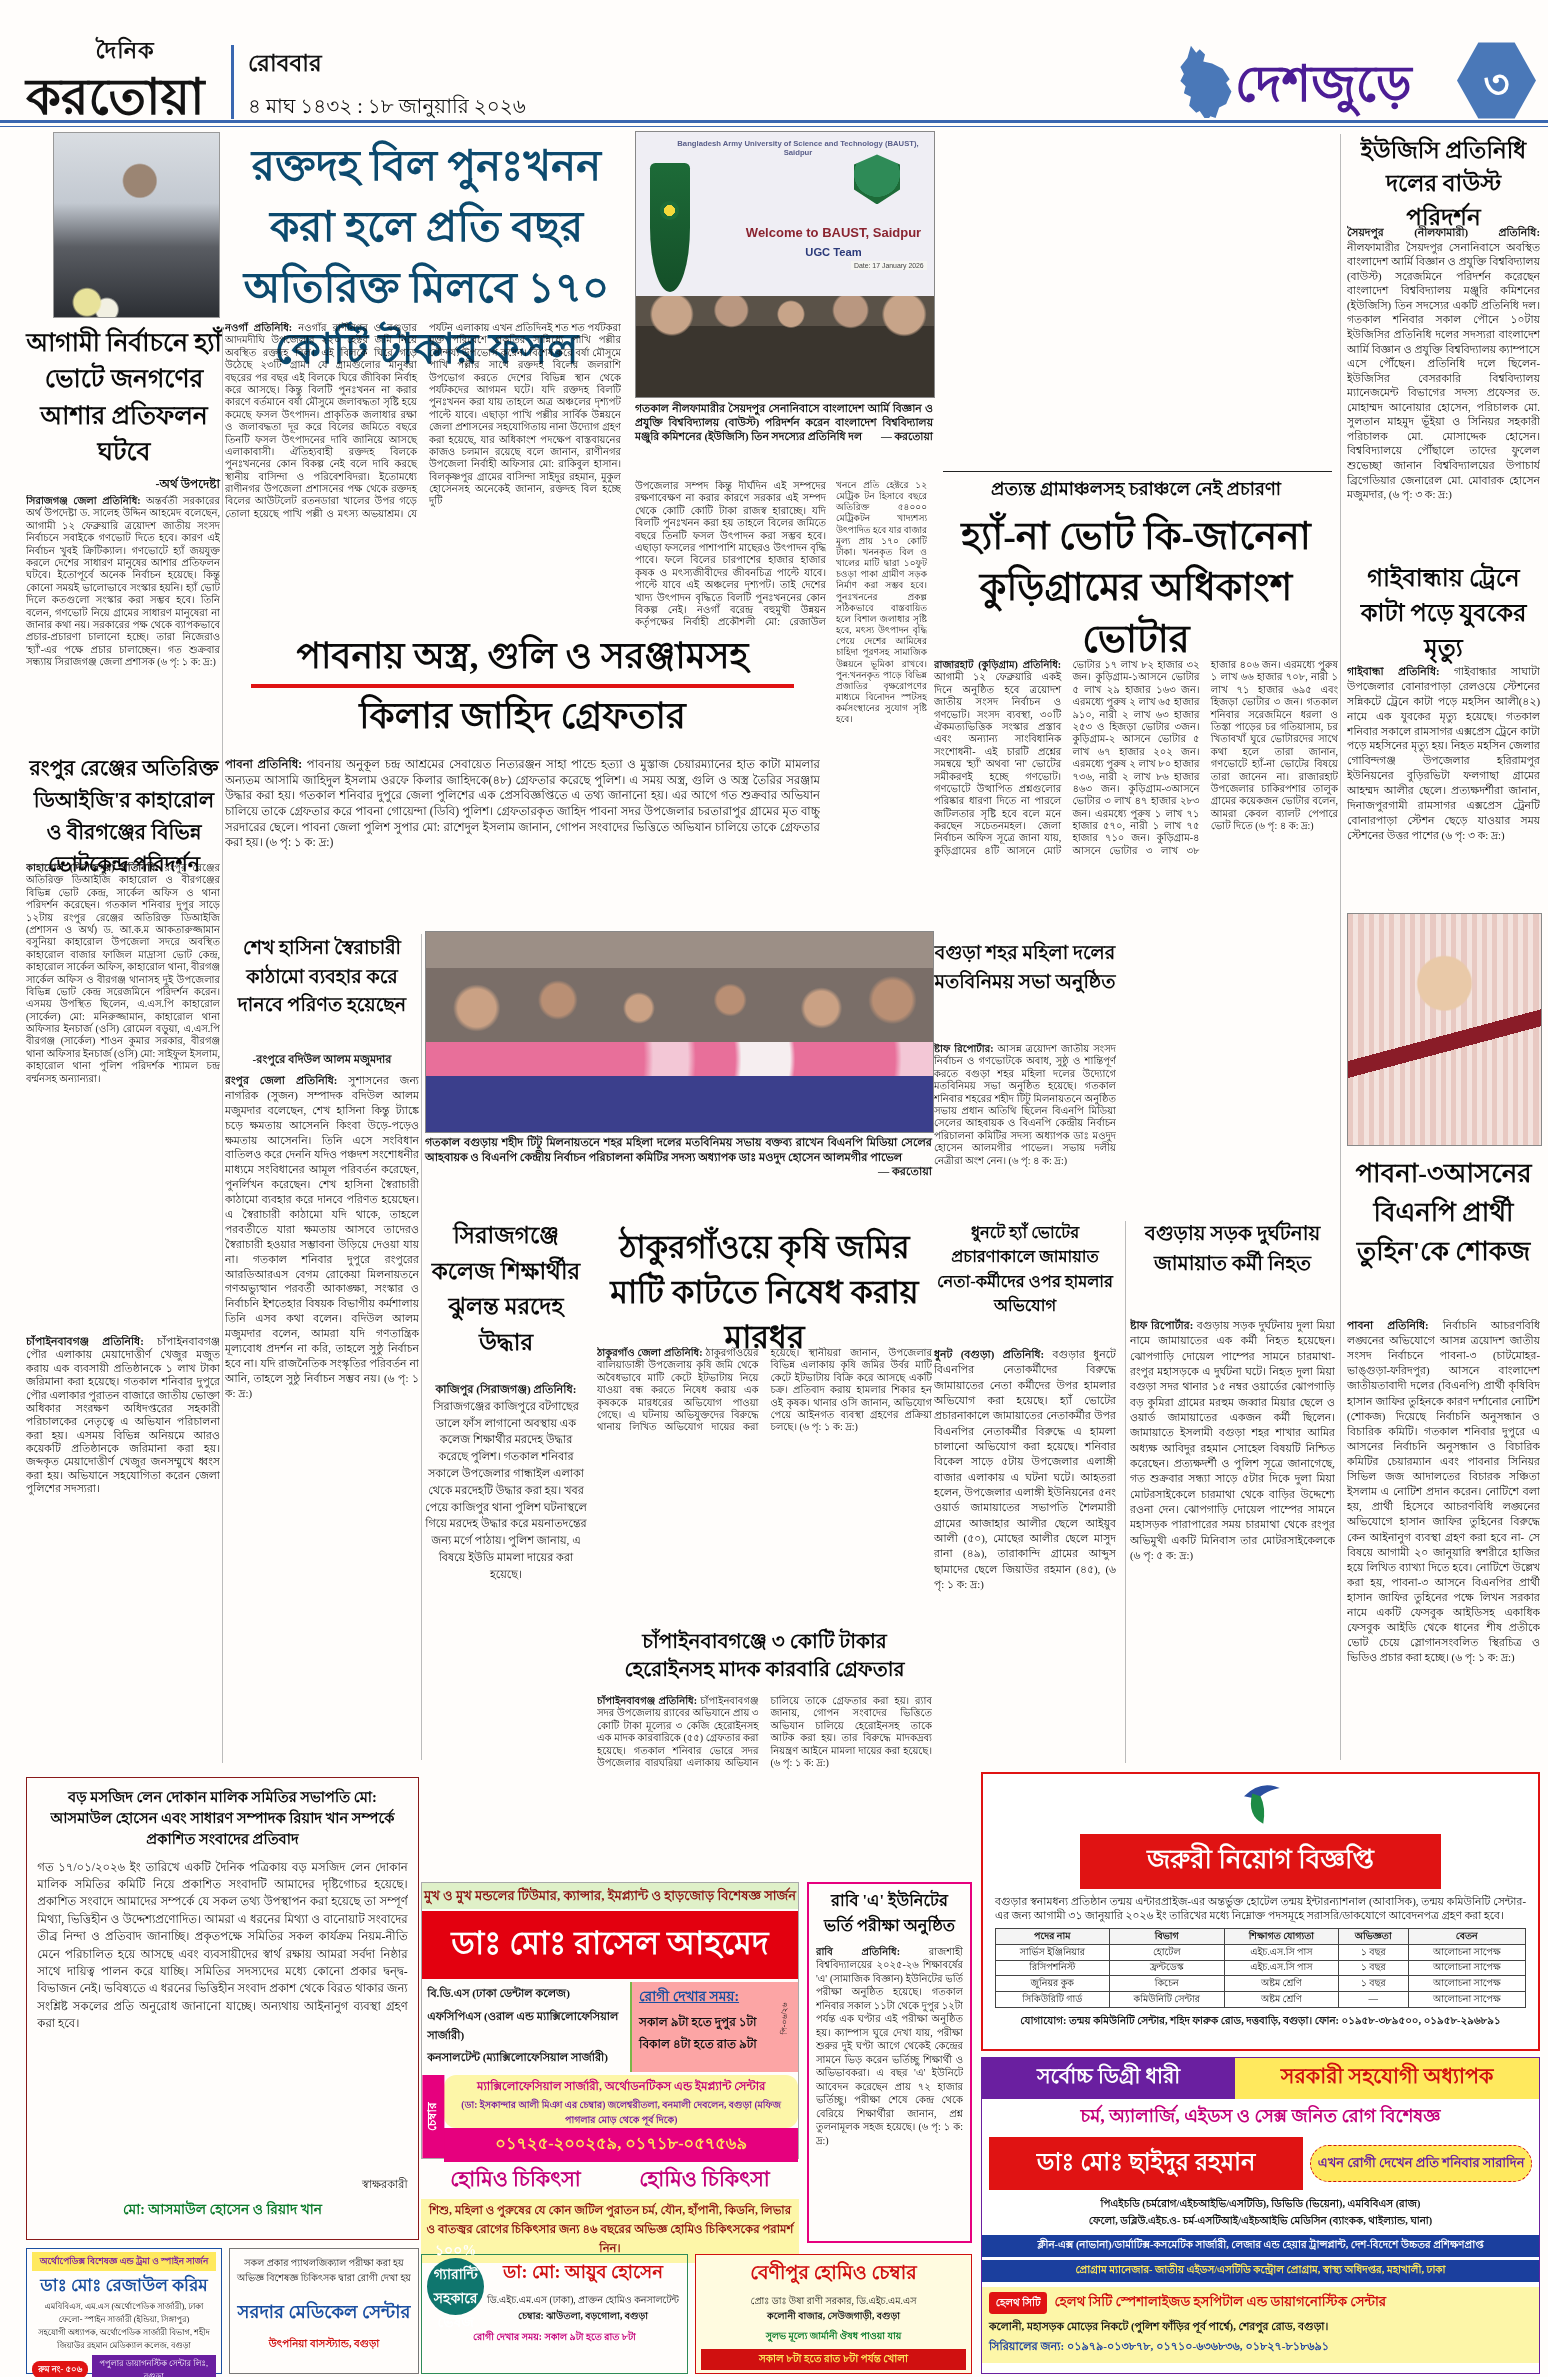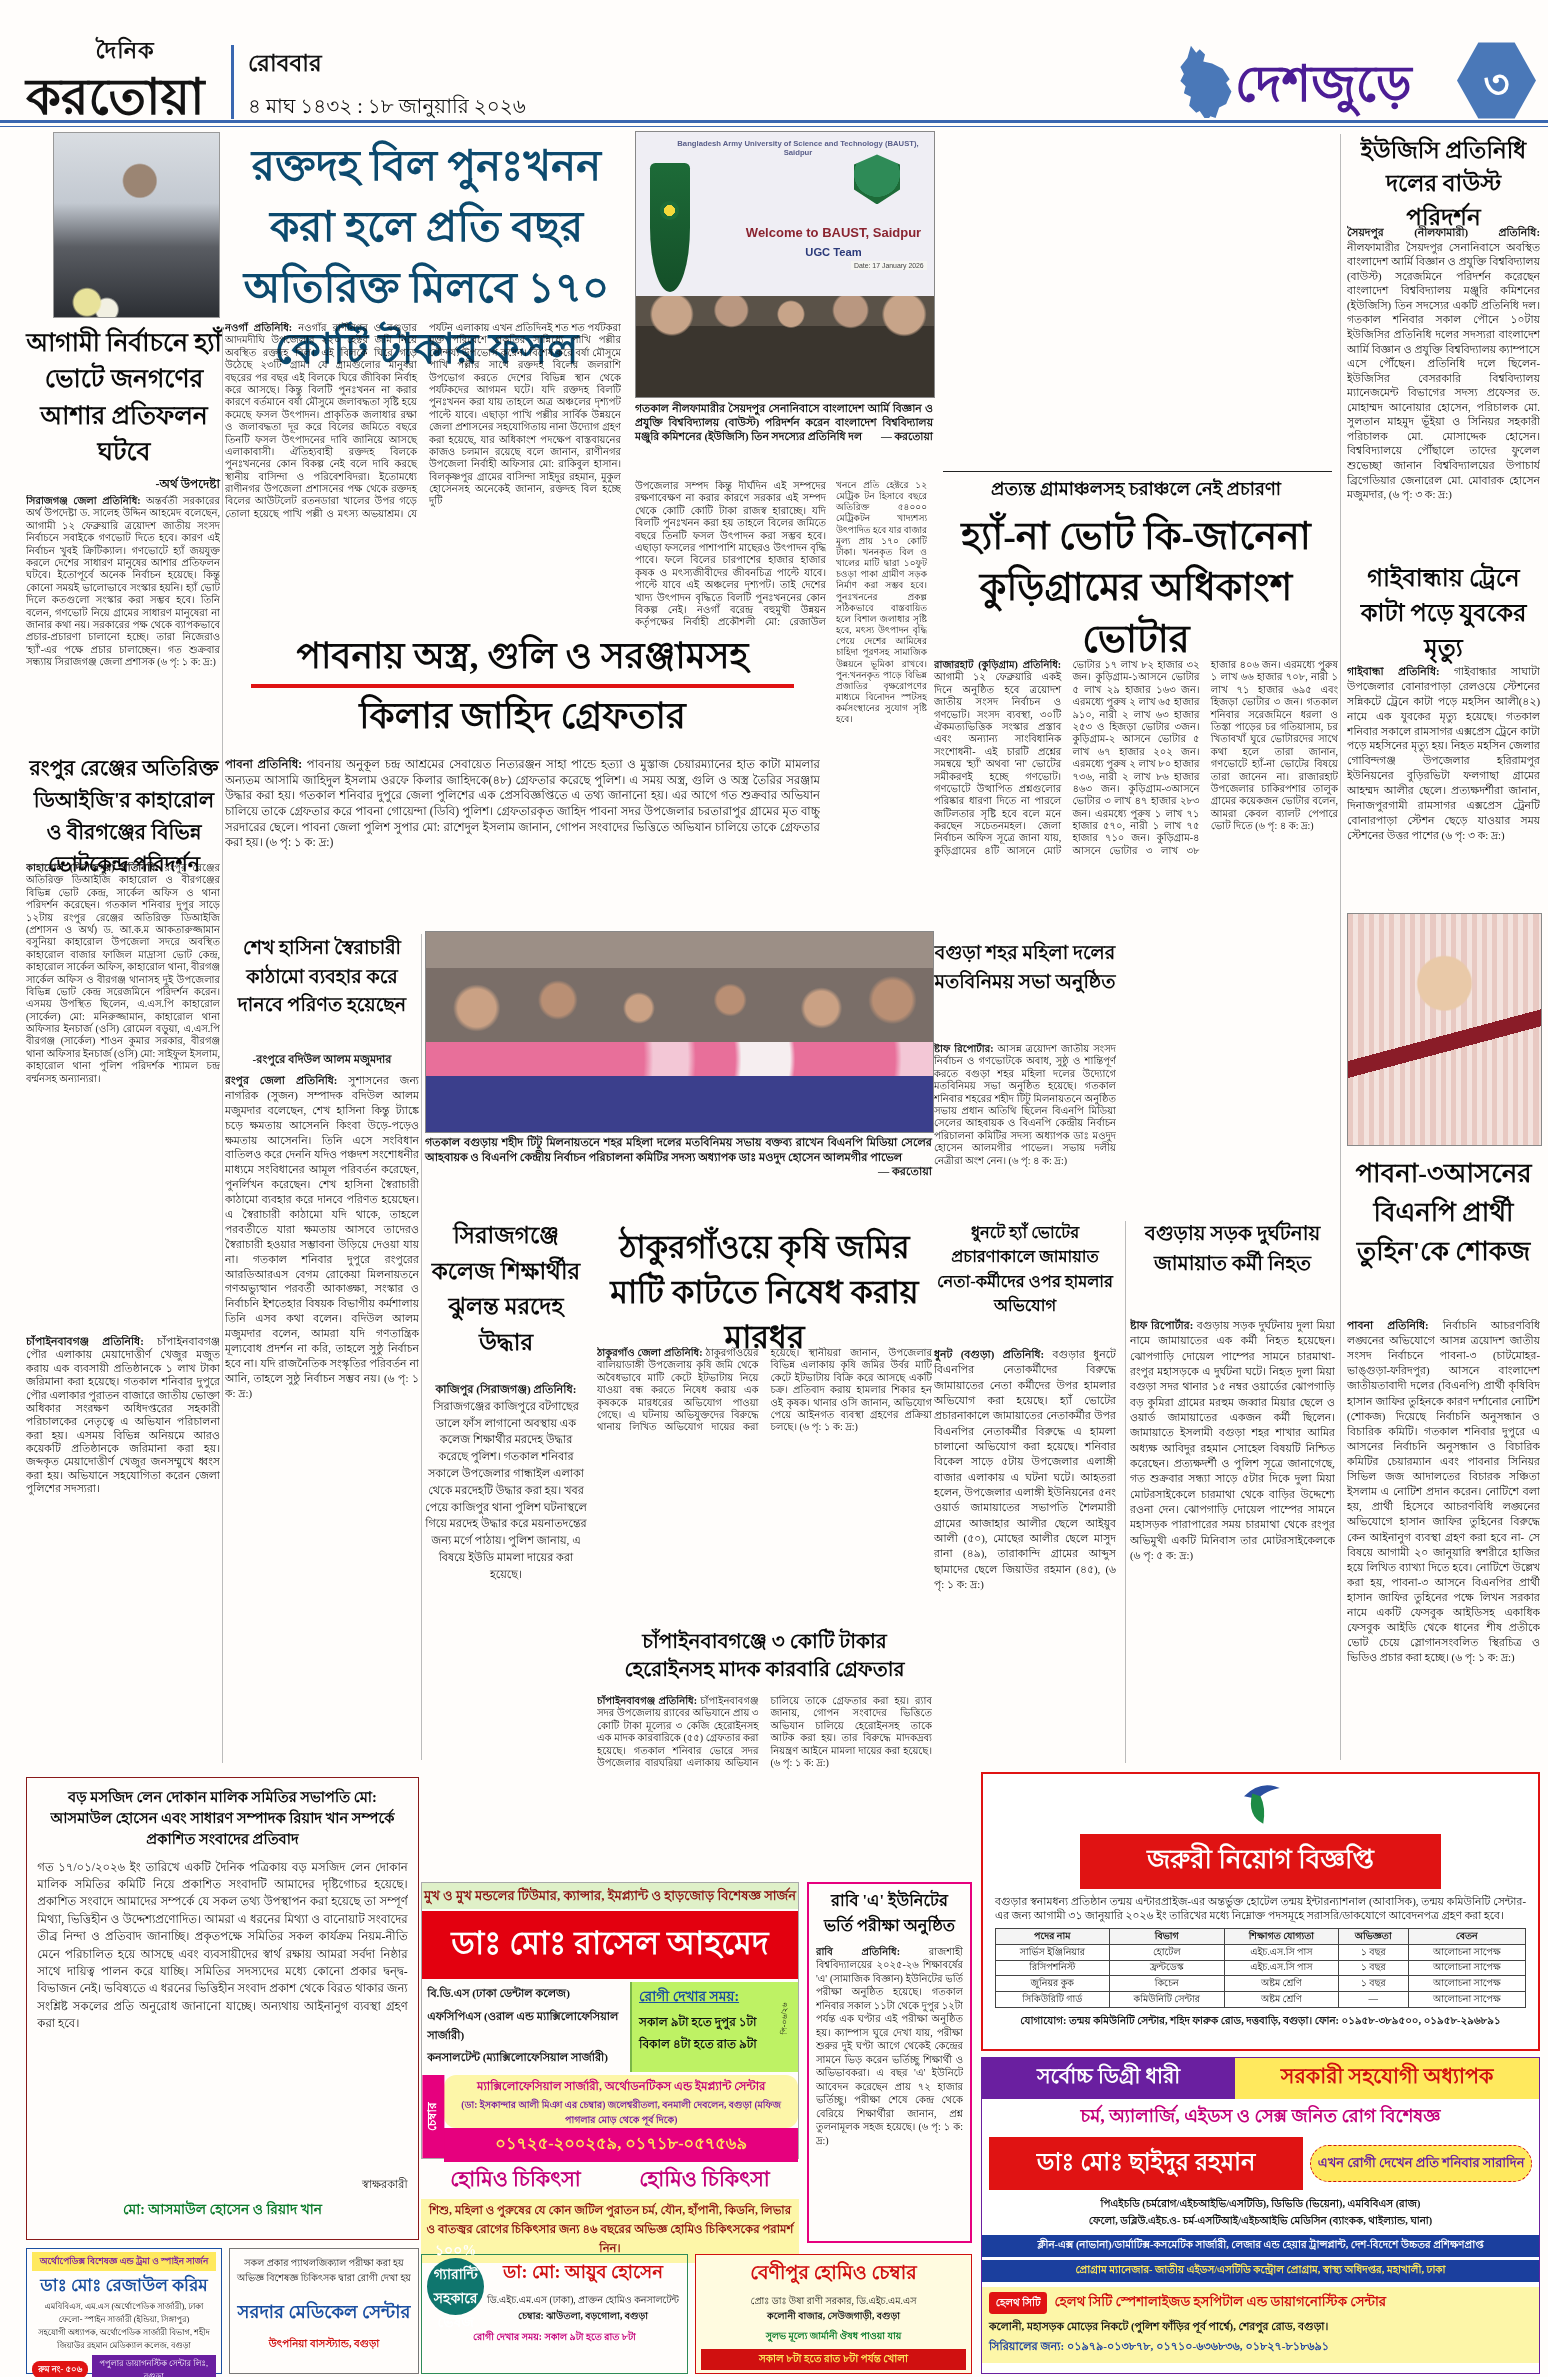--- a/index.html
+++ b/index.html
@@ -238,21 +238,21 @@
 
   <div class="abs adbox" style="left:421px;top:1882px;width:378px;height:277px;border:0.9px solid #aaa;">
     <div style="background:#dff0c8;color:#8a1010;font-weight:800;font-size:13px;text-align:center;padding:2.6px 1.7px;">মুখ ও মুখ মন্ডলের টিউমার, ক্যান্সার, ইমপ্ল্যান্ট ও হাড়জোড় বিশেষজ্ঞ সার্জন</div>
     <div style="background:#e3000f;color:#fff;font-weight:800;font-size:32px;text-align:center;padding:6.9px 0;margin-top:1.7px;">ডাঃ মোঃ রাসেল আহমেদ</div>
     <div style="display:flex;margin-top:3.4px;">
       <div style="flex:1.3;padding:3.4px 5.2px;">
         <div style="font-size:11.2px;font-weight:700;">বি.ডি.এস (ঢাকা ডেন্টাল কলেজ)</div>
         <div style="font-size:11.2px;font-weight:700;margin-top:3.4px;">এফসিপিএস (ওরাল এন্ড ম্যাক্সিলোফেসিয়াল সার্জারী)</div>
         <div style="font-size:11.2px;font-weight:700;margin-top:3.4px;">কনসালটেন্ট (ম্যাক্সিলোফেসিয়াল সার্জারী)</div>
       </div>
-      <div style="flex:1;background:#bef264;border-left:2.6px solid #7ab648;padding:3.4px 6.9px;">
+      <div style="flex:1;background:#fca5a5;border-left:2.6px solid #7ab648;padding:3.4px 6.9px;">
         <div style="color:#1b4fa0;font-weight:800;font-size:13.8px;text-decoration:underline;">রোগী দেখার সময়:</div>
         <div style="font-weight:700;font-size:12px;margin-top:3.4px;">সকাল ৯টা হতে দুপুর ১টা</div>
         <div style="font-weight:700;font-size:12px;margin-top:1.7px;">বিকাল ৪টা হতে রাত ৯টা</div>
       </div>
     </div>
     <div style="display:flex;margin-top:3.4px;height:83px;">
       <div style="width:22.4px;background:#e6007e;color:#fff;font-weight:700;font-size:12px;writing-mode:vertical-rl;transform:rotate(180deg);text-align:center;">চেম্বার</div>
       <div style="flex:1;">
         <div style="background:#fdf6a8;padding:2.6px 5.2px;height:53px;box-sizing:border-box;border-radius:12px;">
           <div style="color:#c4007a;font-weight:800;font-size:11.6px;text-align:center;">ম্যাক্সিলোফেসিয়াল সার্জারী, অর্থোডনটিকস এন্ড ইমপ্ল্যান্ট সেন্টার</div>

